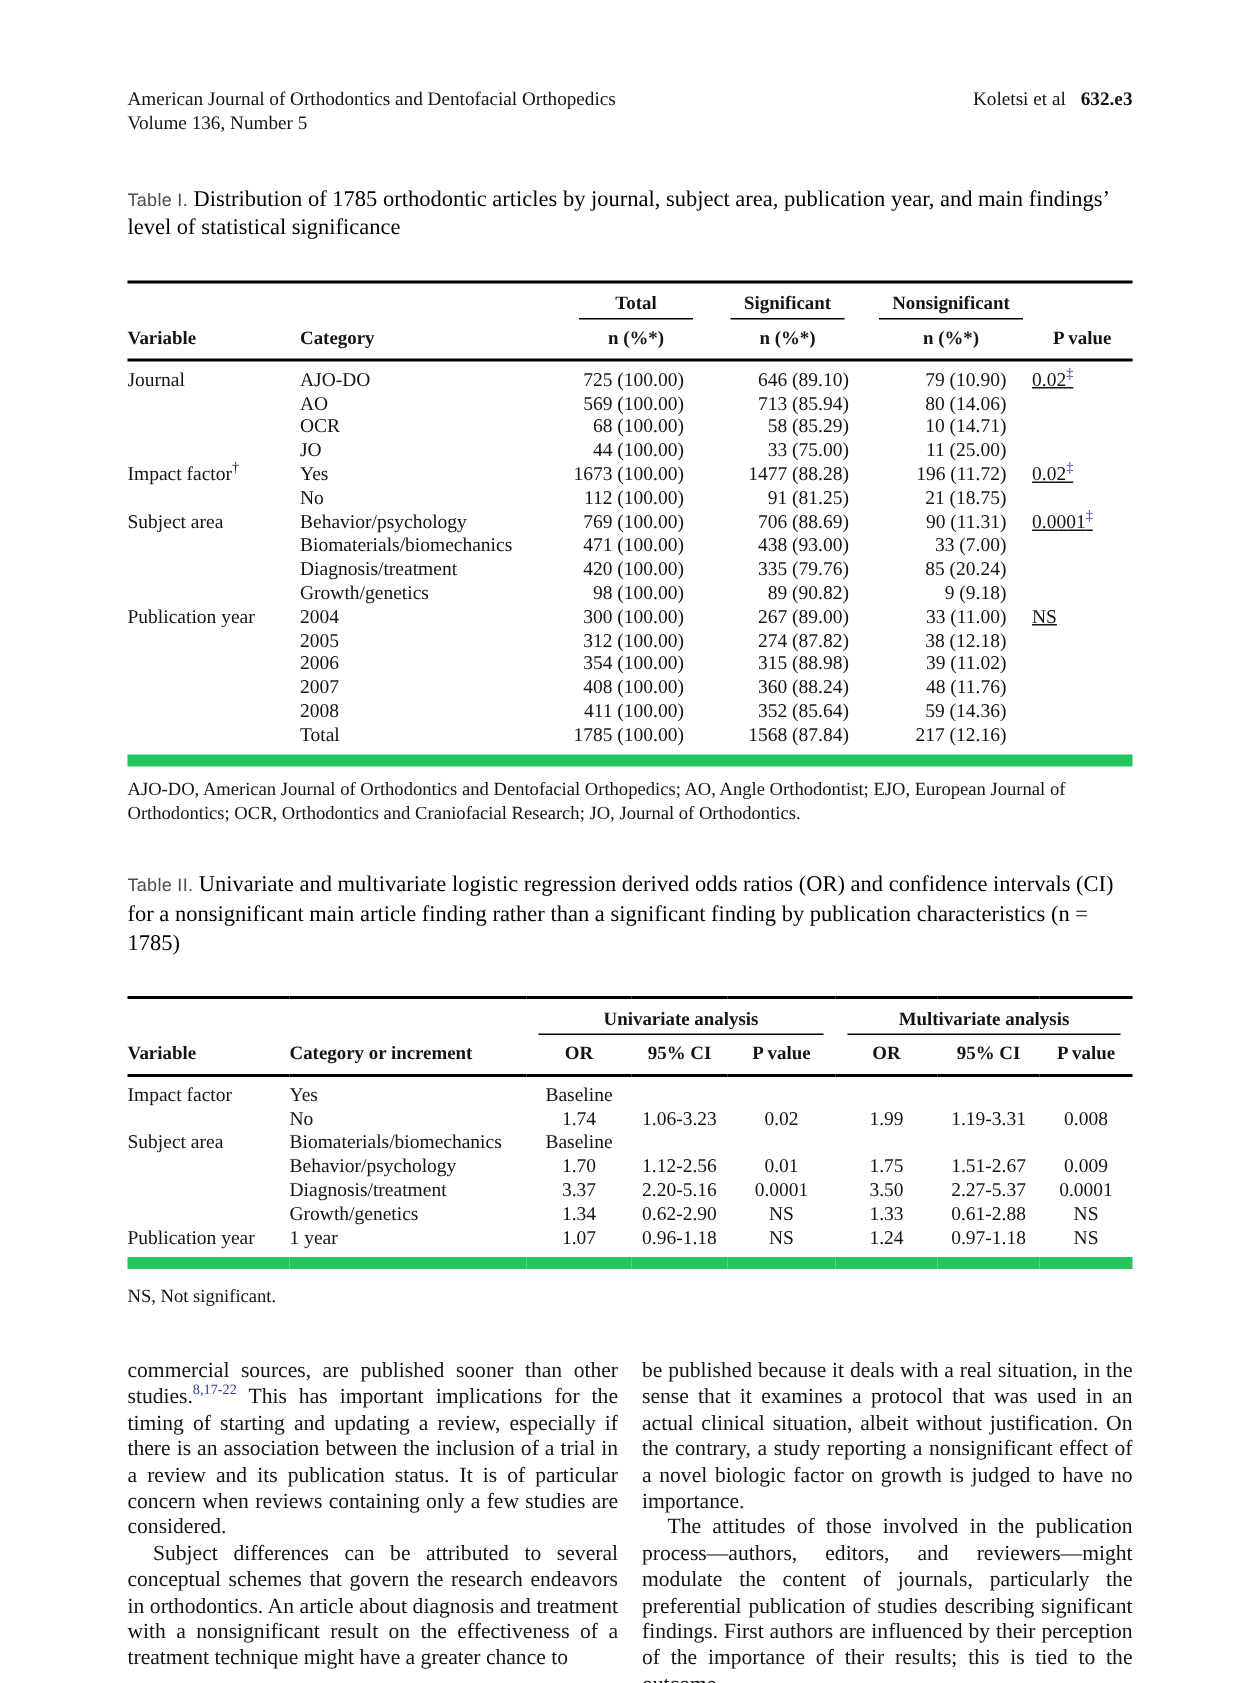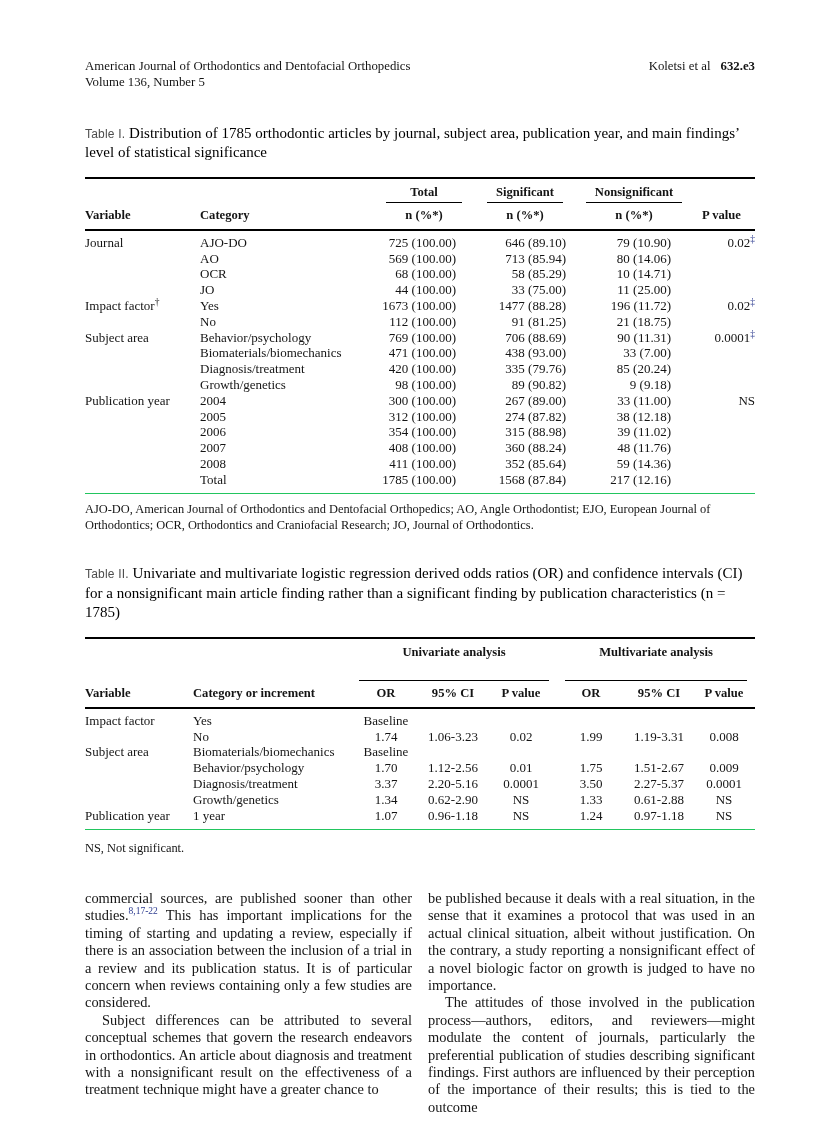--- a/index.html
+++ b/index.html
@@ -9,36 +9,36 @@
   
   .pg-head{display:flex;justify-content:space-between;font-size:12.8px;line-height:1.28;}
   .pg-head .rt{white-space:nowrap;}
   .pg-head .folio{font-weight:bold;margin-left:10px;}
 
   
   .caption{font-size:15px;line-height:1.3;margin-top:33px;color:#000;}
   .tlabel{font-family:"Liberation Sans",sans-serif;font-size:12px;color:#4d4d4d;letter-spacing:.2px;}
 
   
-  table{border-collapse:collapse;table-layout:fixed;width:670px;margin-top:14px;font-size:13px;border-top:2px solid #000;border-bottom:1px solid #22c55e;}
+  table{border-collapse:collapse;table-layout:fixed;width:670px;margin-top:24px;font-size:13px;border-top:2px solid #000;border-bottom:8px solid #22c55e;}
   thead{border-bottom:2px solid #000;}
   th{font-weight:bold;font-size:12.6px;padding:0;}
   .grp{text-align:center;padding-top:6px;vertical-align:bottom;}
   .grp span{display:inline-block;border-bottom:1.5px solid #000;padding:0 9px 2px;min-width:58px;}
-  .grp2 span{display:block;margin:0 8px;border-bottom:1.5px solid #000;padding-bottom:20px;}
+  .grp2 span{display:block;margin:0 8px;border-bottom:1.5px solid #000;padding-bottom:2px;}
   .hrow th{padding:5px 0 6px;}
   .hl{text-align:left;}
   .hc{text-align:center;}
   td{padding:0.8px 0;line-height:14.2px;vertical-align:top;overflow:hidden;white-space:nowrap;}
   tbody tr:first-child td{padding-top:5px;}
   tbody tr:last-child td{padding-bottom:6px;}
   .v,.c{text-align:left;}
   .n{text-align:right;padding-right:14px;}
   .n2{padding-right:17px;}
-  .p{text-align:right;}
+  .p{text-align:left;text-decoration:underline;}
   .m{text-align:center;}
   sup{font-size:9.5px;line-height:0;vertical-align:super;}
   .ref{color:#2b3a8f;}
 
   
   .fnote{font-size:12.4px;line-height:16.2px;margin-top:7px;}
   .fnote div{margin:0;}
   .fnote .single{margin-top:10px;}
 
   

